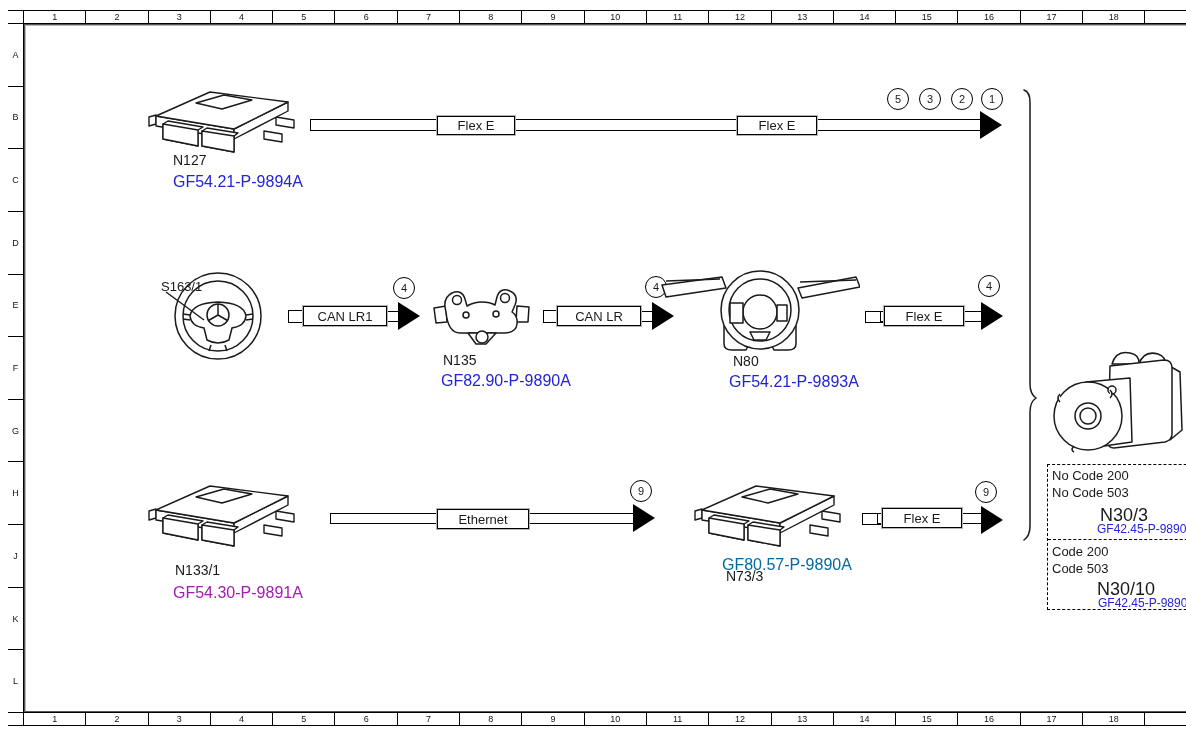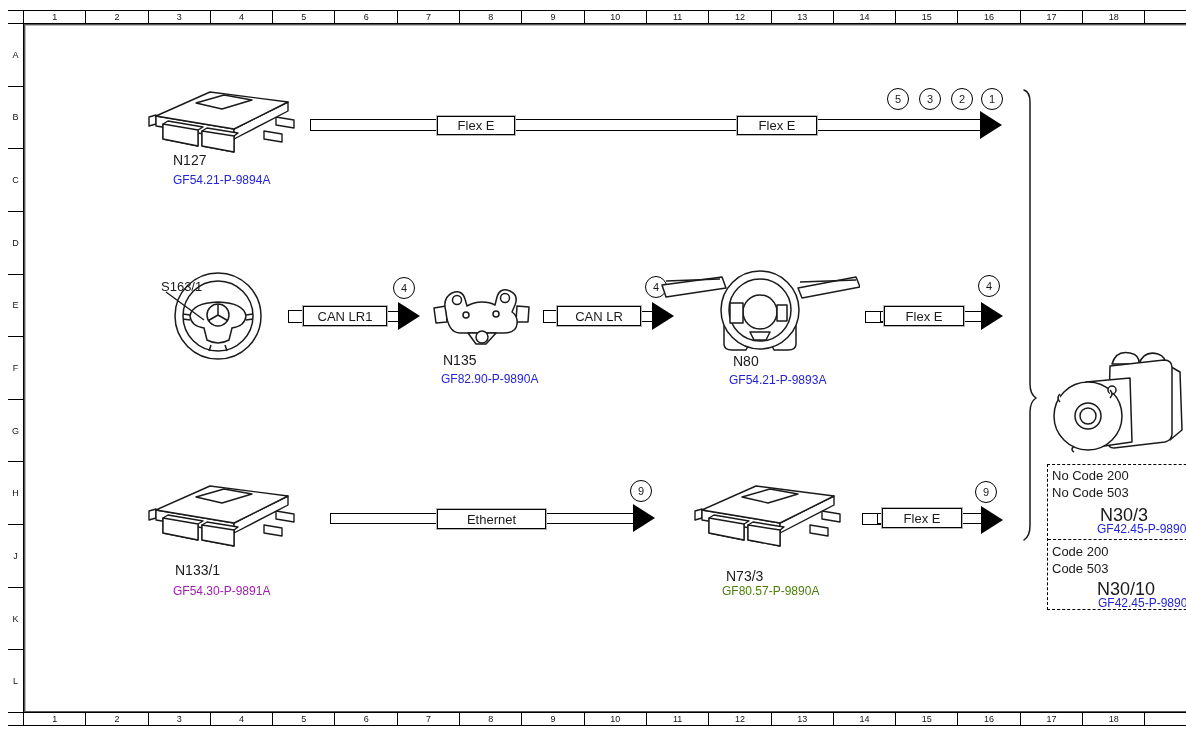--- a/index.html
+++ b/index.html
@@ -20,21 +20,21 @@
   
   .bus-tail{box-sizing:border-box;border:1px solid #000;background:#fff;}
   .bus-stub{box-sizing:border-box;border:1px solid #000;background:#fff;}
   .bus-label{box-sizing:border-box;border:1px solid #000;outline:1px solid #b5b5b5;background:#fff;
              font-size:13px;text-align:center;line-height:18px;}
   .arrowhead{width:0;height:0;border-left:22px solid #000;border-top:14px solid transparent;border-bottom:14px solid transparent;}
   .marker{width:20px;height:20px;border:1px solid #000;border-radius:50%;background:#fff;
           font-size:11px;line-height:20px;text-align:center;}
   
   .mod-name{font-size:14px;white-space:nowrap;}
-  .doc-link{font-size:12px;white-space:nowrap;cursor:pointer;}
+  .doc-link{font-size:16px;white-space:nowrap;cursor:pointer;}
   .callout{font-size:13px;white-space:nowrap;}
   
   .legend-box{box-sizing:border-box;border:1px dashed #000;background:#fff;}
   .legend-div{border-top:1px dashed #000;}
   .legend-line{font-size:13px;white-space:nowrap;}
   .legend-node{font-size:18px;white-space:nowrap;}
   .legend-doc{font-size:12px;white-space:nowrap;cursor:pointer;}
   svg{display:block;}
 </style>
 </head>
@@ -228,29 +228,29 @@
   <div class="abs arrowhead" style="left:981px;top:302px;"></div>
   <div class="abs marker" style="left:978px;top:275px;">4</div>
 
   <svg class="abs" style="left:146px;top:478px;" width="150" height="80" viewBox="0 0 150 80">
       <use href="#ecu"></use>
     </svg>
   <div class="abs mod-name" style="left:175px;top:562px;">N133/1</div>
   <div class="abs doc-link" style="left:173px;top:584px;color:#a21caf;">GF54.30-P-9891A</div>
 
   <div class="abs bus-tail" style="left:330px;top:513px;width:305px;height:11px;"></div>
-  <div class="abs bus-label" style="left:437px;top:509px;width:109px;height:20px;line-height:19px;">Ethernet</div>
+  <div class="abs bus-label" style="left:437px;top:509px;width:92px;height:20px;line-height:19px;">Ethernet</div>
   <div class="abs arrowhead" style="left:633px;top:504px;"></div>
   <div class="abs marker" style="left:630px;top:480px;">9</div>
 
   <svg class="abs" style="left:692px;top:478px;" width="150" height="80" viewBox="0 0 150 80">
       <use href="#ecu"></use>
     </svg>
   <div class="abs mod-name" style="left:726px;top:568px;">N73/3</div>
-  <div class="abs doc-link" style="left:722px;top:584px;color:#4d7c0f;">GF80.57-P-9890A</div>
+  <div class="abs doc-link" style="left:722px;top:556px;color:#0369a1;">GF80.57-P-9890A</div>
 
   <div class="abs bus-stub" style="left:862px;top:513px;width:19px;height:12px;"></div>
   <div class="abs bus-tail" style="left:877px;top:513px;width:106px;height:11px;"></div>
   <div class="abs bus-label" style="left:882px;top:508px;width:80px;height:20px;line-height:19px;">Flex E</div>
   <div class="abs arrowhead" style="left:981px;top:506px;"></div>
   <div class="abs marker" style="left:975px;top:481px;">9</div>
 
   <svg class="abs" style="left:1014px;top:82px;" width="30" height="462" viewBox="0 0 30 462">
     <path d="M10,8 Q16,10 16,20 L16,302 Q16,312 22,316 Q16,320 16,330 L16,444 Q16,454 10,458" fill="none" stroke="#1a1a1a" stroke-width="1.5" stroke-linecap="round"></path>
   </svg>

